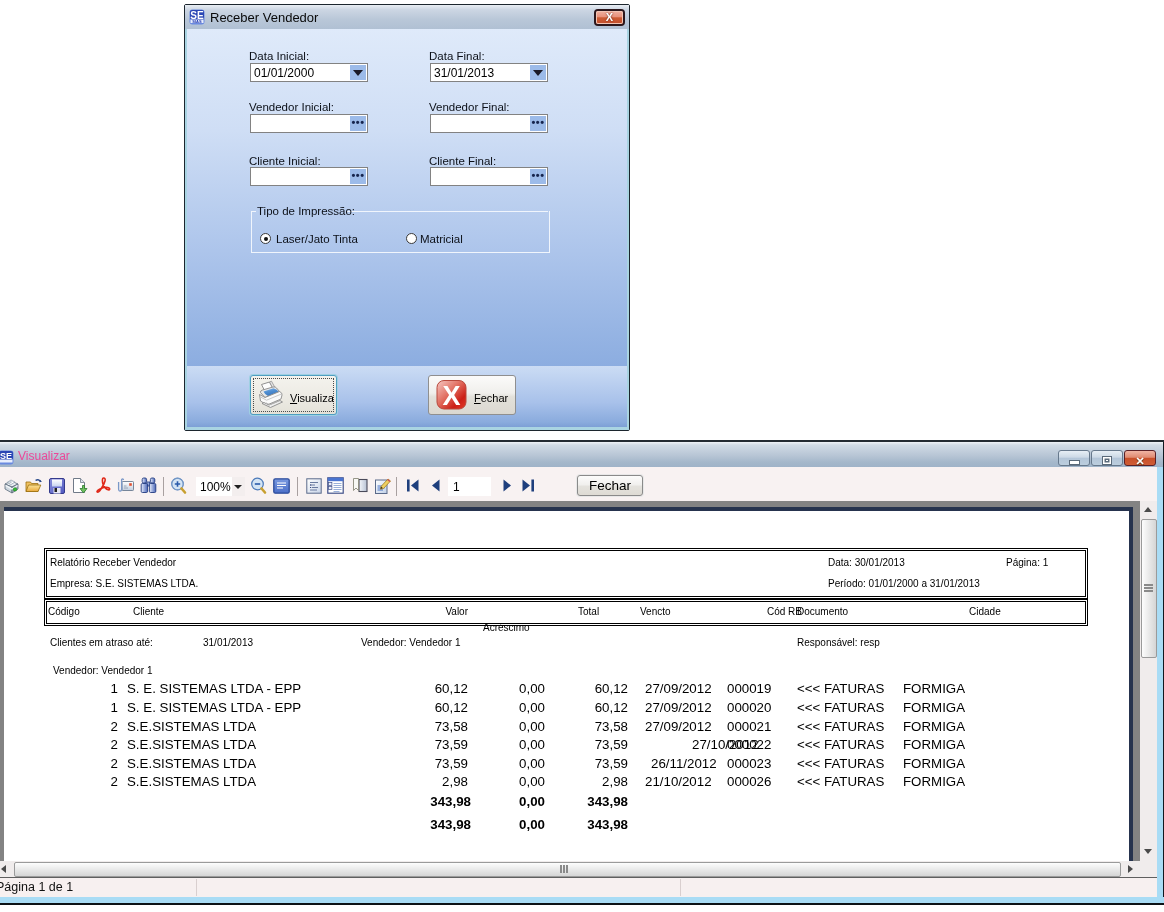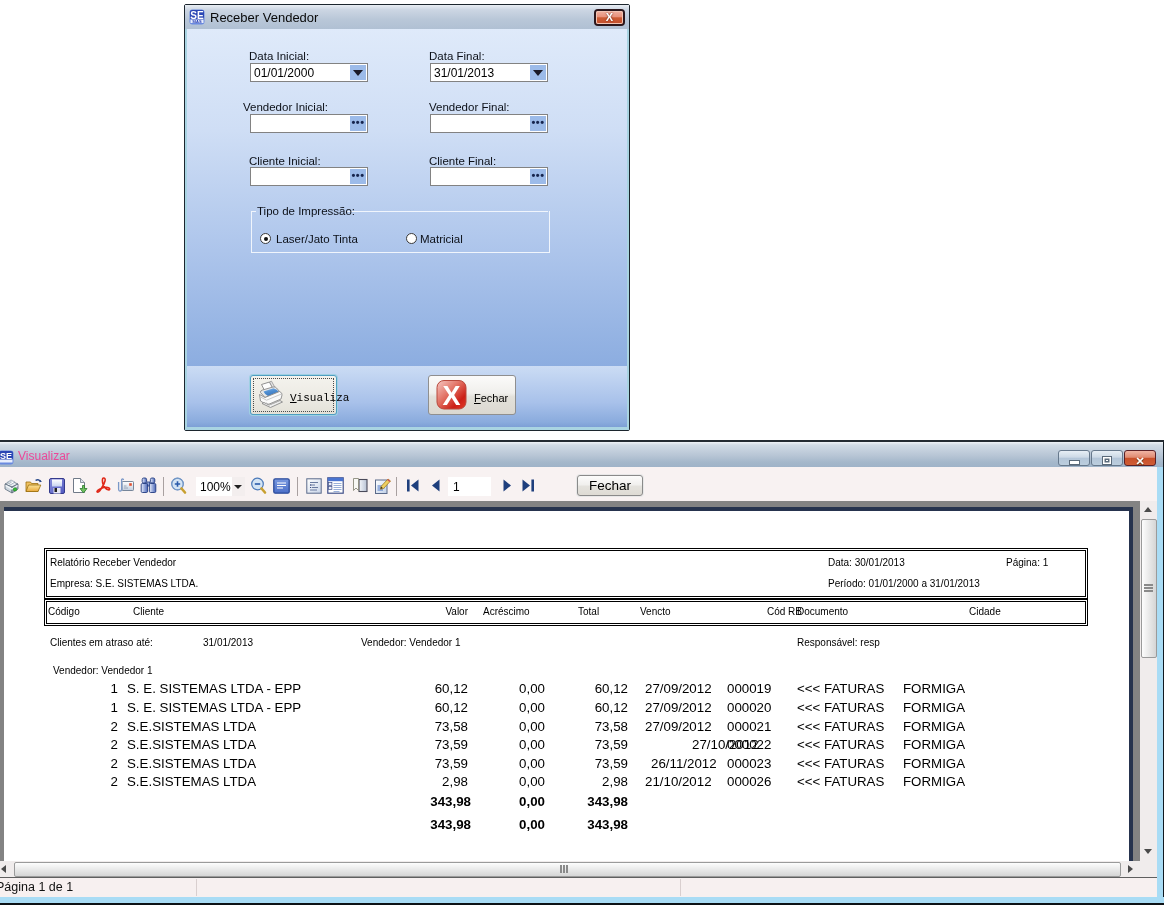--- a/index.html
+++ b/index.html
@@ -44,21 +44,21 @@
       <span class="arr"></span>
     </span>
 </div>
 <div class="abs combo" style="left:430px;top:63px;">
   <span class="cv">31/01/2013</span>
     <span class="cbtn">
       <span class="arr"></span>
     </span>
 </div>
 
-<div class="t lab" style="left:243px;top:101px;">Vendedor Inicial:</div>
+<div class="t lab" style="left:249px;top:101px;">Vendedor Inicial:</div>
 <div class="t lab" style="left:429px;top:101px;">Vendedor Final:</div>
 <div class="abs combo" style="left:250px;top:114px;">
     <span class="cv"></span>
     <span class="cbtn dots">•••</span>
   </div>
 <div class="abs combo" style="left:430px;top:114px;">
     <span class="cv"></span>
     <span class="cbtn dots">•••</span>
   </div>
 
@@ -97,21 +97,21 @@
     <stop offset="0" stop-color="#8ec0ee"></stop>
         <stop offset="0.5" stop-color="#4f8ed2"></stop>
         <stop offset="1" stop-color="#3a77bd"></stop>
       </linearGradient>
     </defs>
   <path d="M3.5 14.5 L9 17.5 L23.5 11.5 Q26.5 12.8 26 15 L25 19 L11 25 L4.5 21 Z" fill="#fafafa" stroke="#8a8a8a" stroke-width="0.9"></path>
   <path d="M4.2 16.8 L10.5 20.2 L25.5 14" fill="none" stroke="#c8c8c8" stroke-width="1"></path>
   <path d="M8 22.5 L13 25 L24 20.5 L26.5 22 L14.5 27.5 L6 23.5 Z" fill="#eeeeee" stroke="#8a8a8a" stroke-width="0.9"></path>
   <path d="M10 22.8 L14 24.7 L23 21" fill="none" stroke="#b8b8b8" stroke-width="0.8"></path>
 </svg>
-<div class="t" style="left:290px;top:392px;font-size:11px;font-family:Liberation Mono, monospace;"><u>V</u>isualiza</div>
+<div class="t" style="left:290px;top:392px;font-size:11px;"><u>V</u>isualiza</div>
 
 <div class="abs" style="left:428px;top:375px;width:86px;height:38px;border:1px solid #8f8f8f;border-radius:3px;background:linear-gradient(180deg,#fbfbfa 0%,#f0efec 45%,#e2e0da 55%,#dbd8d0 100%);"></div>
 <svg class="abs" style="left:436px;top:380px;" width="31" height="30" viewBox="0 0 31 30">
   <defs>
     <linearGradient id="rg" x1="0" y1="0" x2="1" y2="1">
       <stop offset="0" stop-color="#f6c9c4"></stop>
         <stop offset="0.45" stop-color="#e06a5c"></stop>
       <stop offset="0.75" stop-color="#cc1f16"></stop>
         <stop offset="1" stop-color="#e23c28"></stop>
     </linearGradient>
@@ -330,21 +330,21 @@
   <div class="t r" style="left:828px;top:556px;">Data: 30/01/2013</div>
   <div class="t r" style="left:1006px;top:556px;">Página: 1</div>
   <div class="t r" style="left:828px;top:577px;">Período: 01/01/2000 a 31/01/2013</div>
 
   <div class="abs" style="left:44px;top:599px;width:1042px;height:25px;border:1px solid #000;">
     <div style="position:absolute;left:1px;top:1px;right:1px;bottom:1px;border:1px solid #000;"></div>
   </div>
   <div class="t r" style="left:48px;top:605px;">Código</div>
   <div class="t r" style="left:133px;top:605px;">Cliente</div>
   <div class="t r ra" style="left:368px;top:605px;width:100px;">Valor</div>
-  <div class="t r" style="left:483px;top:605px;">Acréscimo</div>
+  <div class="t r" style="left:483px;top:621px;">Acréscimo</div>
   <div class="t r" style="left:578px;top:605px;">Total</div>
   <div class="t r" style="left:640px;top:605px;">Vencto</div>
   <div class="t r" style="left:727px;top:605px;margin-left:40px;">Cód RB</div>
   <div class="t r" style="left:797px;top:605px;">Documento</div>
   <div class="t r" style="left:969px;top:605px;">Cidade</div>
 
   <div class="t r" style="left:50px;top:635.5px;">Clientes em atraso até:</div>
   <div class="t r" style="left:203px;top:635.5px;">31/01/2013</div>
   <div class="t r" style="left:361px;top:635.5px;">Vendedor: Vendedor 1</div>
   <div class="t r" style="left:797px;top:635.5px;">Responsável: resp</div>

